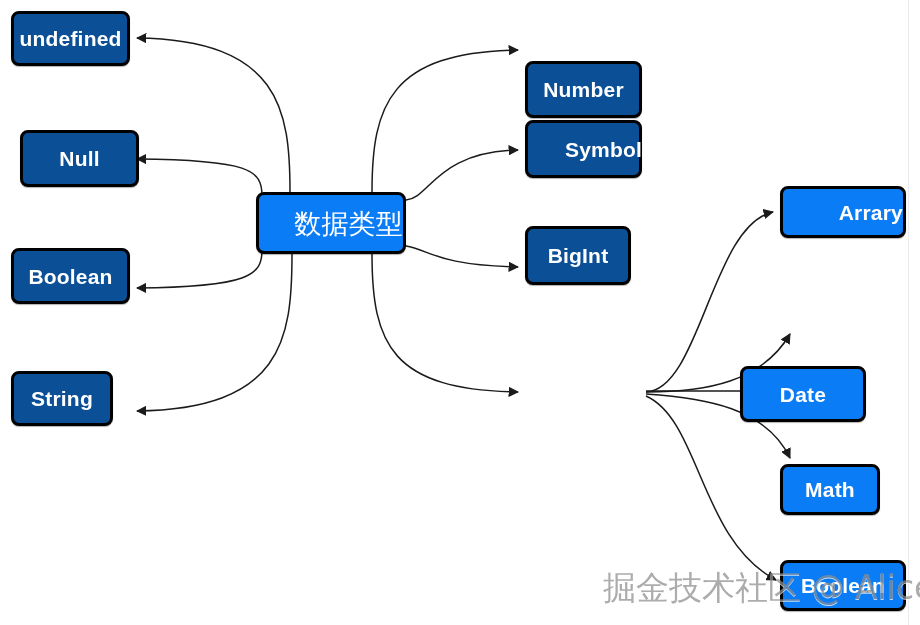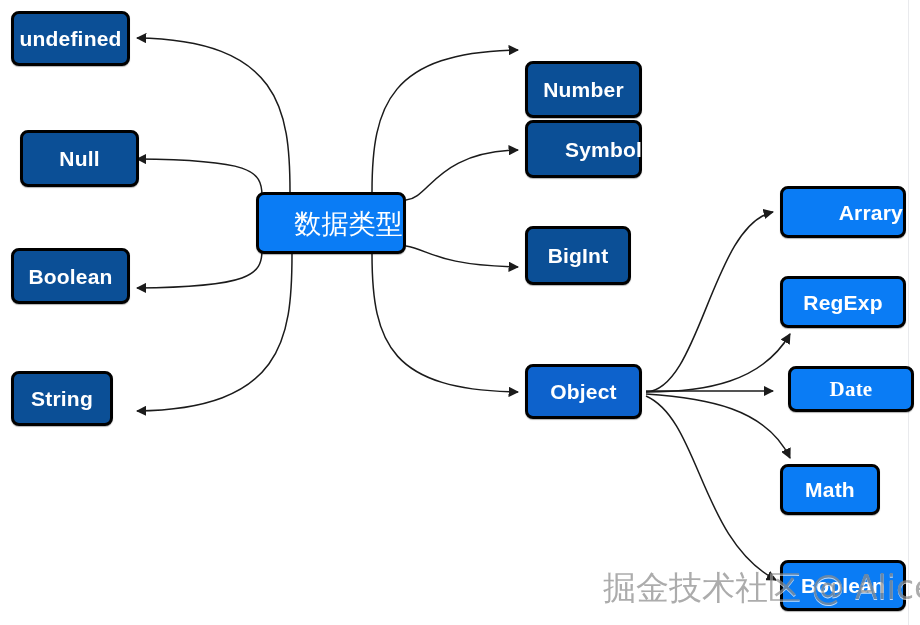--- a/index.html
+++ b/index.html
@@ -146,33 +146,27 @@
   </div>
 
   <div class="node lvl1 dark" style="left:525px; top:120px; width:117px; height:58px;padding-left:40px;">
     <span class="node-label">Symbol</span>
   </div>
 
   <div class="node lvl1 dark" style="left:525px; top:226px; width:106px; height:59px;">
     <span class="node-label">BigInt</span>
   </div>
 
-  <div class="node lvl1 mid" style="left:525px; top:364px; width:117px; height:55px;">
-    <span class="node-label">Object</span>
-  </div>
 
   <div class="node lvl2 bright" style="left:780px; top:186px; width:126px; height:52px;justify-content:flex-end;">
     <span class="node-label">Arrary</span>
   </div>
 
-  <div class="node lvl2 bright" style="left:780px; top:276px; width:126px; height:52px;">
-    <span class="node-label">RegExp</span>
-  </div>
 
-  <div class="node lvl2 bright" style="left:788px; top:366px; width:126px; height:46px;font-family:Liberation Serif, serif;">
+  <div class="node lvl2 bright" style="left:740px; top:366px; width:126px; height:56px;">
     <span class="node-label">Date</span>
   </div>
 
   <div class="node lvl2 bright" style="left:780px; top:464px; width:100px; height:51px;">
     <span class="node-label">Math</span>
   </div>
 
   <div class="node lvl2 bright" style="left:780px; top:560px; width:126px; height:51px;">
     <span class="node-label">Boolean</span>
   </div>

